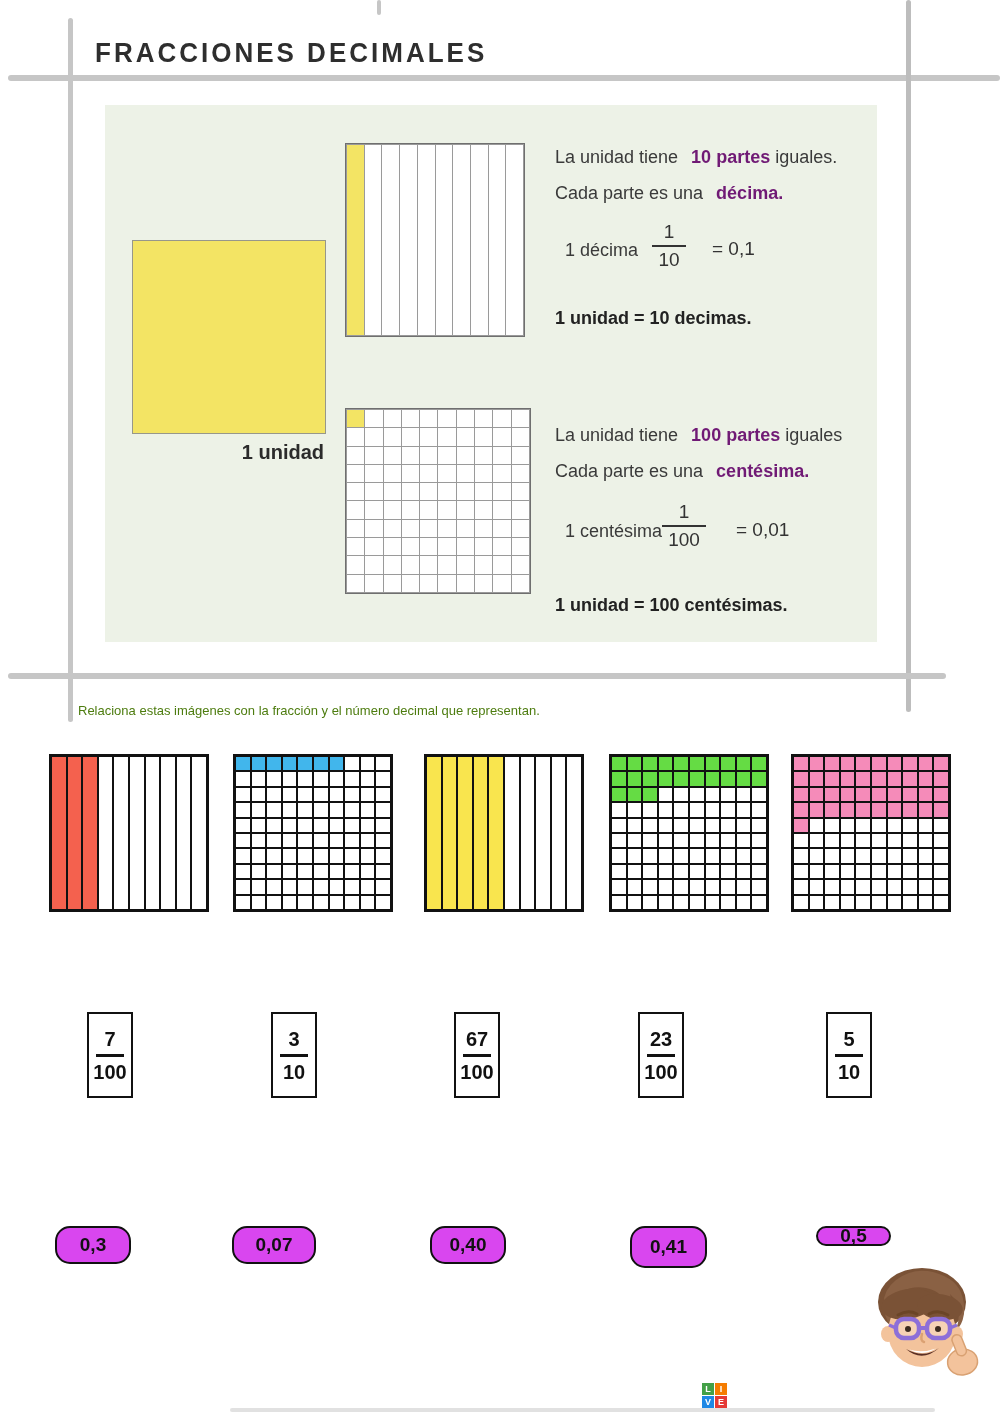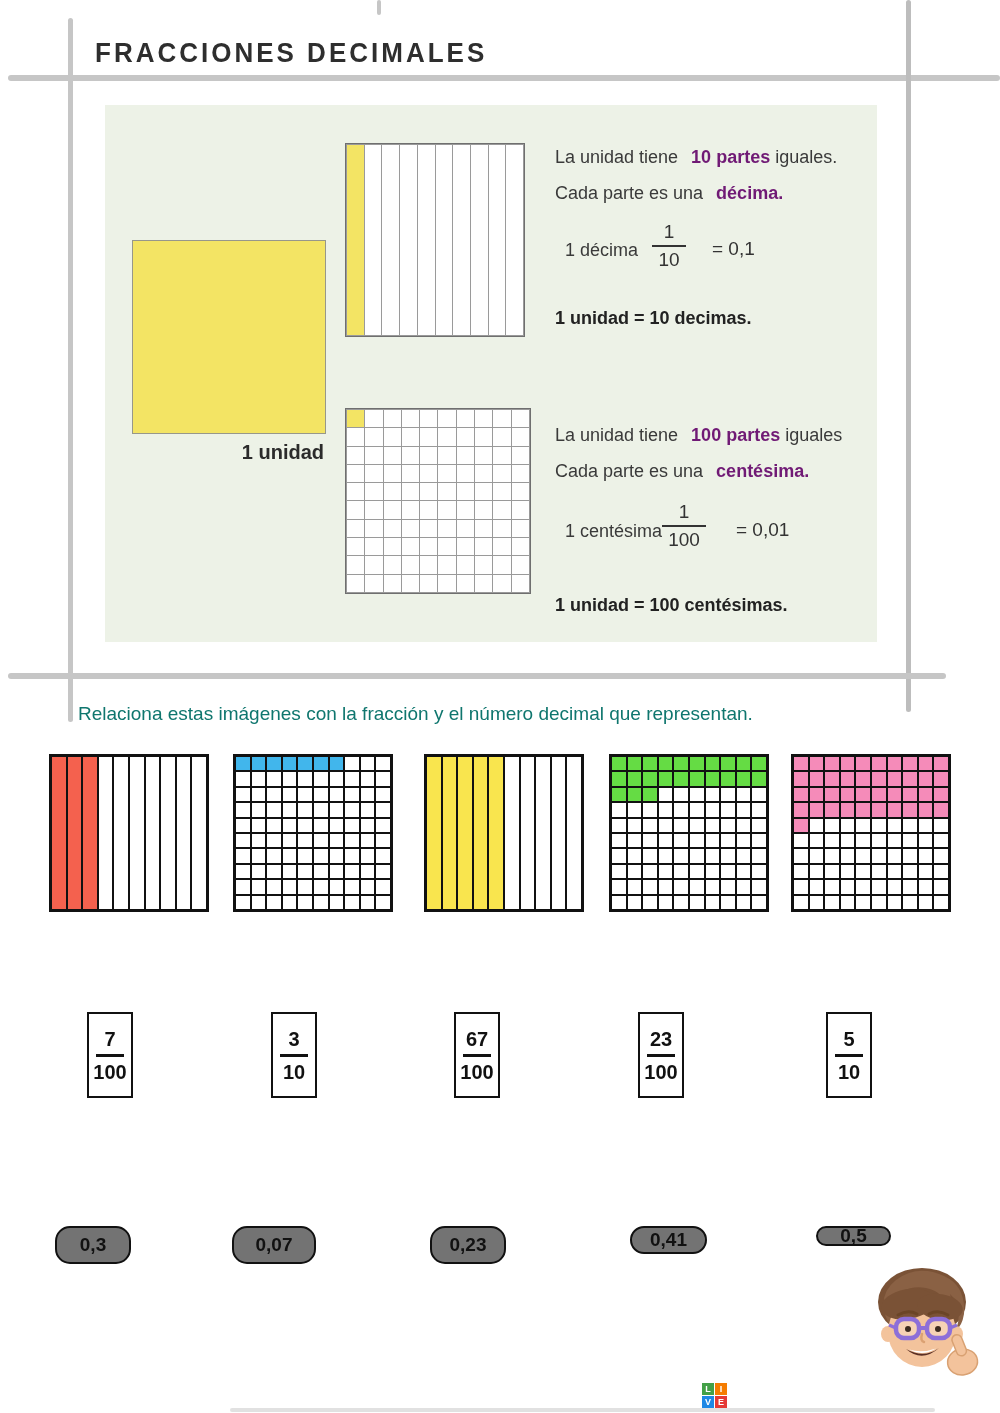--- a/index.html
+++ b/index.html
@@ -29,29 +29,29 @@
 
   
   .hw{font-size:18px;color:#3a3a3a;white-space:nowrap;}
   .hw b{color:#701a75;margin-left:8px;}
   .summary{font-size:18px;font-weight:700;color:#222;white-space:nowrap;}
   .frac{display:inline-flex;flex-direction:column;align-items:center;}
   .frac .num,.frac .den{font-size:19px;color:#333;line-height:20px;}
   .frac .bar{height:2px;background:#333;margin:3px 0;}
   .eq{font-size:19px;color:#333;}
 
-  .instruction{font-size:19px;color:#0f766e;white-space:nowrap;}
+  .instruction{font-size:13px;color:#4d7c0f;white-space:nowrap;}
 
   
   .fcard{border:2px solid #111;background:#fff;display:flex;flex-direction:column;align-items:center;justify-content:center;box-sizing:border-box;}
   .fcard .num,.fcard .den{font-size:20px;font-weight:700;color:#111;line-height:22px;}
   .fcard .bar{width:28px;height:3px;background:#111;margin:4px 0;}
 
   
-  .oval{border:2px solid #111;border-radius:15px;background:#737373;display:flex;align-items:center;justify-content:center;
+  .oval{border:2px solid #111;border-radius:15px;background:#d946ef;display:flex;align-items:center;justify-content:center;
         font-size:19px;font-weight:700;color:#111;box-sizing:border-box;}
 
   
   .logo-text{font-size:25px;font-weight:700;letter-spacing:-0.5px;}
   .tiles{display:grid;grid-template-columns:12px 12px;grid-template-rows:12px 12px;gap:1px;}
   .tile{display:flex;align-items:center;justify-content:center;color:#fff;font-size:9px;font-weight:700;}
 
   .smudge{background:#bcbcbc;opacity:.45;border-radius:2px;}
 </style>
 </head>
@@ -572,22 +572,22 @@
     <span class="den">100</span>
   </div>
   <div class="abs fcard" style="left:826px;top:1012px;width:46px;height:86px;">
     <span class="num">5</span>
     <span class="bar"></span>
     <span class="den">10</span>
   </div>
 
   <div class="abs oval" style="left:55px;top:1226px;width:76px;height:38px;">0,3</div>
   <div class="abs oval" style="left:232px;top:1226px;width:84px;height:38px;">0,07</div>
-  <div class="abs oval" style="left:430px;top:1226px;width:76px;height:38px;">0,23</div>
-  <div class="abs oval" style="left:630px;top:1226px;width:77px;height:28px;">0,41</div>
+  <div class="abs oval" style="left:430px;top:1226px;width:76px;height:38px;">0,40</div>
+  <div class="abs oval" style="left:630px;top:1226px;width:77px;height:42px;">0,41</div>
   <div class="abs oval" style="left:816px;top:1226px;width:75px;height:20px;">0,5</div>
 
   <div class="abs" style="left:858px;top:1262px;width:130px;height:122px;">
     <svg width="130" height="122" viewBox="0 0 130 122">
       <ellipse cx="64" cy="40" rx="44" ry="34" fill="#7a5236"></ellipse>
       <path d="M30,60 Q18,34 38,18 Q60,2 86,14 Q108,24 106,52 Q104,64 98,68 Q106,44 92,32 Q96,44 90,50 Q88,30 68,26 Q44,22 36,42 Q32,50 34,62 Z" fill="#8a6144"></path>
       <ellipse cx="30" cy="72" rx="7" ry="8" fill="#f3c39c"></ellipse>
       <ellipse cx="98" cy="72" rx="7" ry="8" fill="#f3c39c"></ellipse>
       <ellipse cx="64" cy="70" rx="34" ry="35" fill="#f3c39c"></ellipse>
       <ellipse cx="50" cy="42" rx="27" ry="15" fill="#7a5236" transform="rotate(-10 50 42)"></ellipse>

